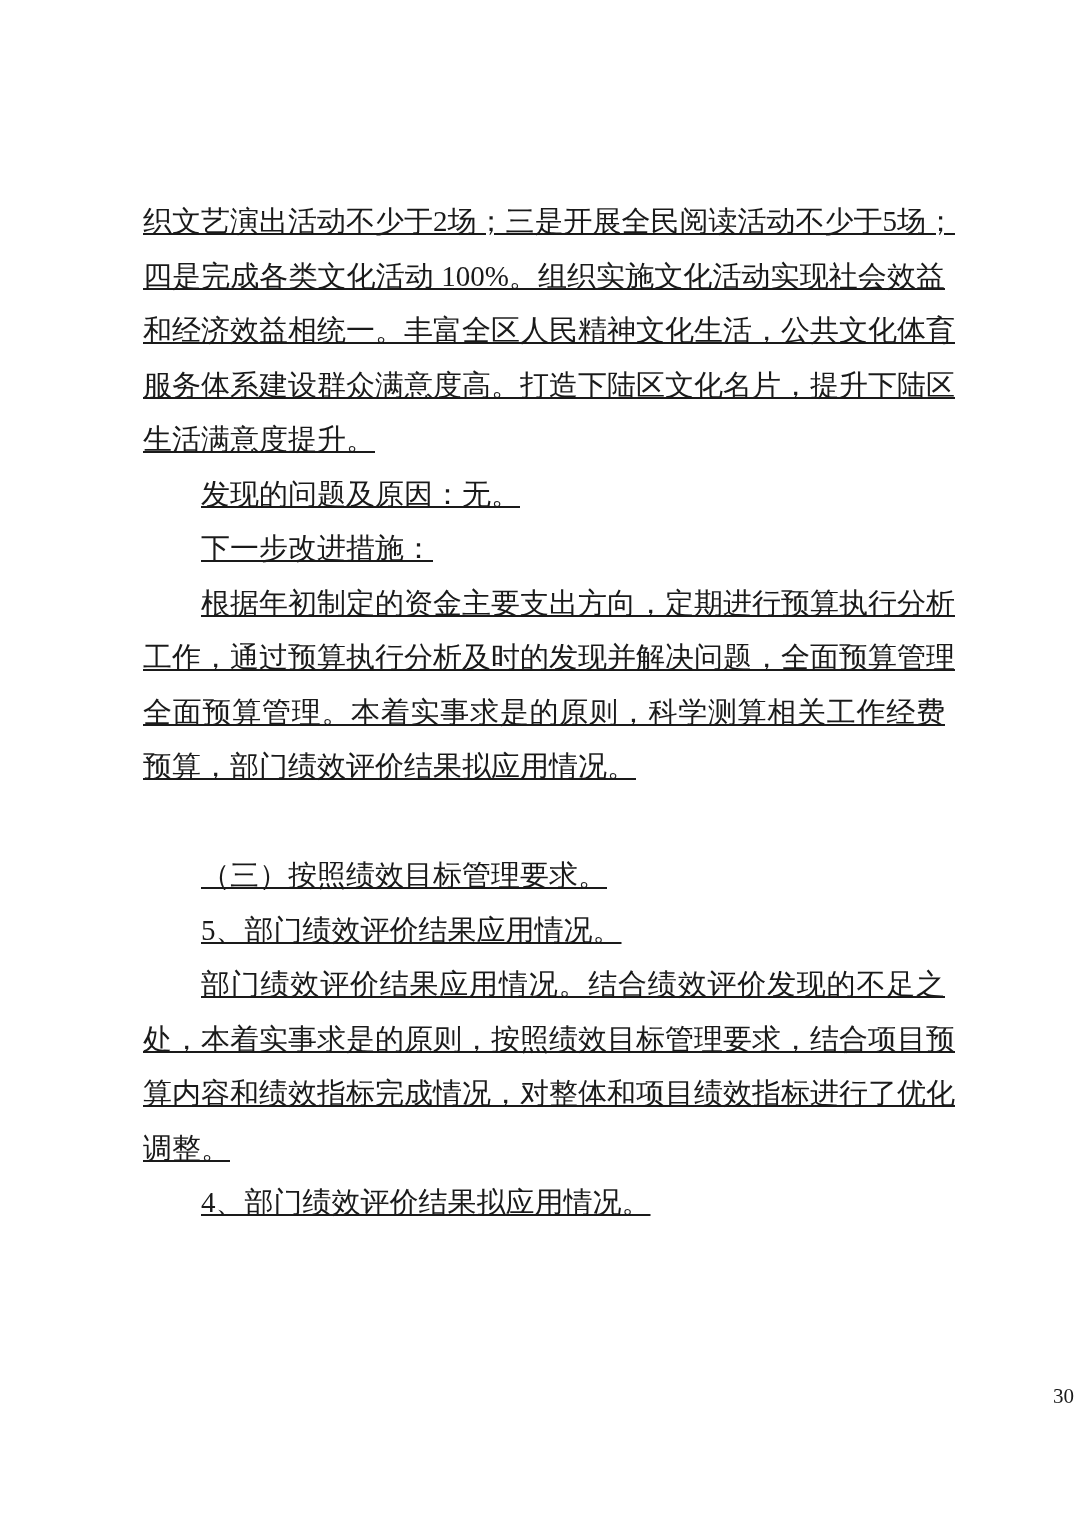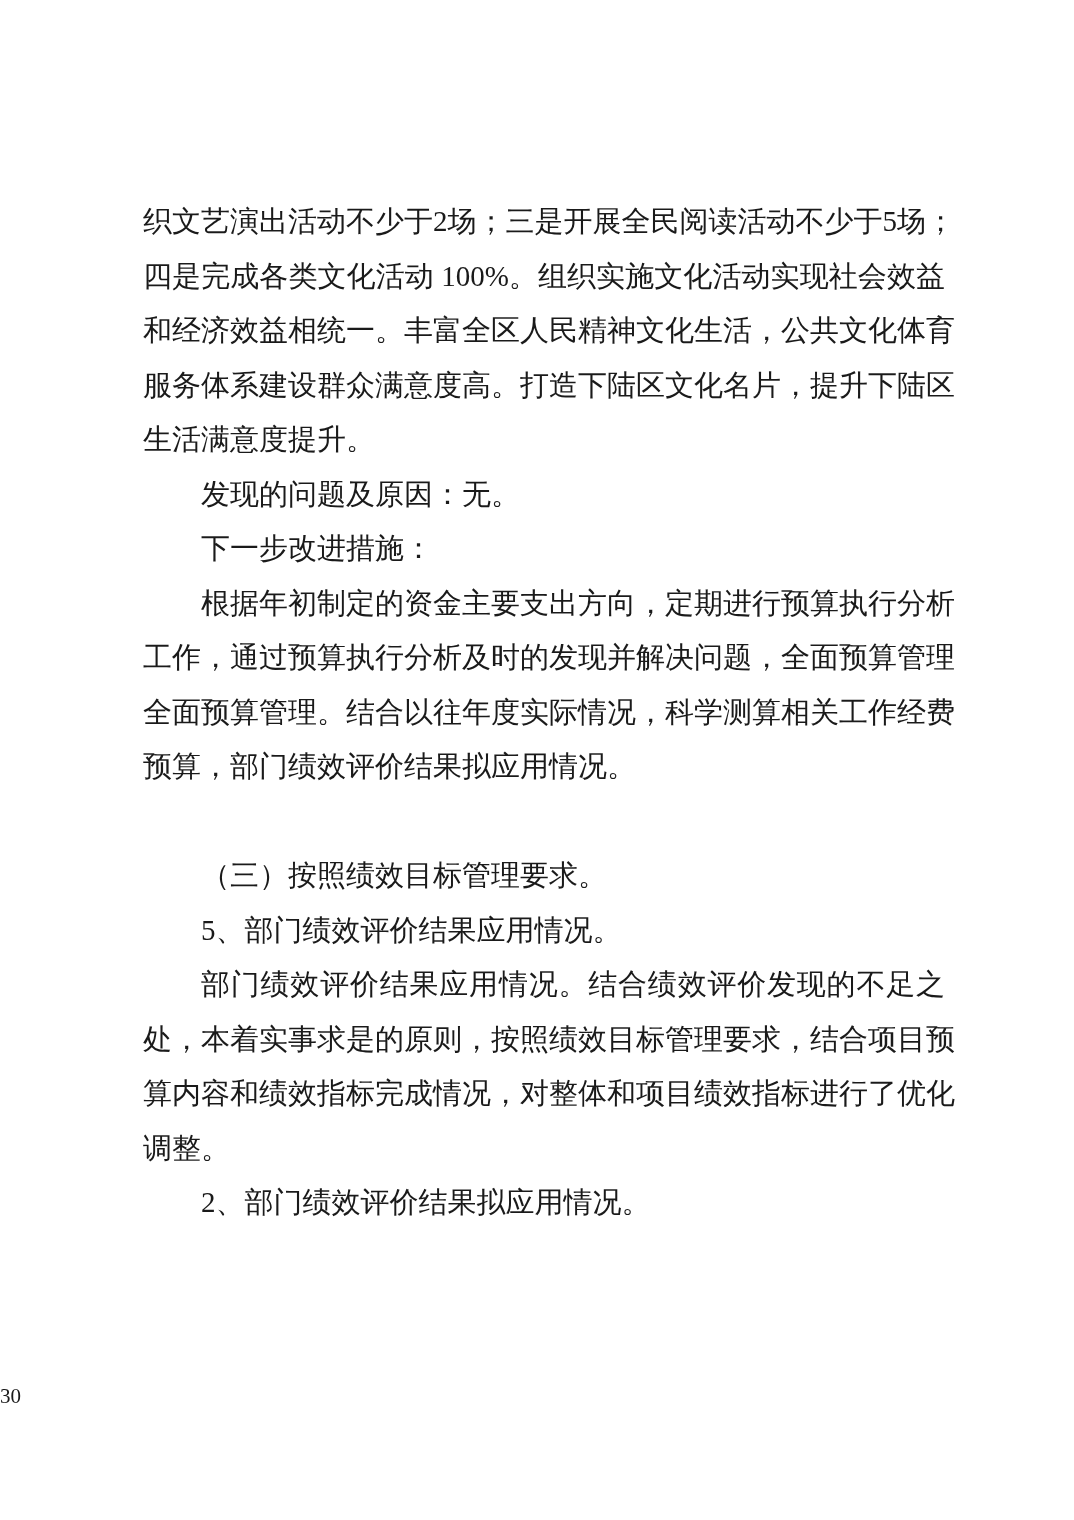--- a/index.html
+++ b/index.html
@@ -26,36 +26,37 @@
   }
   .paragraph {
     margin: 0;
     padding: 0;
   }
   .line {
     white-space: nowrap;
     text-align: justify;
     text-justify: inter-character;
     overflow: visible;
+    text-decoration: underline;
   }
   .line.fill {
     text-align-last: justify;
   }
   .line.indent {
     padding-left: 58px;
   }
   .spacer {
     height: 54.5px;
   }
   .page-number {
     position: absolute;
     top: 1384px;
     left: 0;
     width: 100%;
-    text-align: left;
+    text-align: right;
     font-size: 21px;
     color: #1a1a1a;
   }
 </style>
 </head>
 <body>
 
 <div class="page">
   <div class="content" id="content">
       <div class="paragraph">
@@ -67,34 +68,34 @@
       </div>
       <div class="paragraph">
         <div class="line indent">发现的问题及原因：无。</div>
       </div>
       <div class="paragraph">
         <div class="line indent">下一步改进措施：</div>
       </div>
       <div class="paragraph">
         <div class="line fill indent">根据年初制定的资金主要支出方向，定期进行预算执行分析</div>
         <div class="line fill">工作，通过预算执行分析及时的发现并解决问题，全面预算管理</div>
-        <div class="line fill">全面预算管理。结合以往年度实际情况，科学测算相关工作经费</div>
+        <div class="line fill">全面预算管理。本着实事求是的原则，科学测算相关工作经费</div>
         <div class="line">预算，部门绩效评价结果拟应用情况。</div>
       </div>
       <div class="spacer"></div>
       <div class="paragraph">
         <div class="line indent">（三）按照绩效目标管理要求。</div>
       </div>
       <div class="paragraph">
         <div class="line indent">5、部门绩效评价结果应用情况。</div>
       </div>
       <div class="paragraph">
         <div class="line fill indent">部门绩效评价结果应用情况。结合绩效评价发现的不足之</div>
         <div class="line fill">处，本着实事求是的原则，按照绩效目标管理要求，结合项目预</div>
         <div class="line fill">算内容和绩效指标完成情况，对整体和项目绩效指标进行了优化</div>
         <div class="line">调整。</div>
       </div>
       <div class="paragraph">
-        <div class="line indent">2、部门绩效评价结果拟应用情况。</div>
+        <div class="line indent">4、部门绩效评价结果拟应用情况。</div>
       </div>
     </div>
   <div class="page-number">30</div>
 </div>
 
 </body></html>

